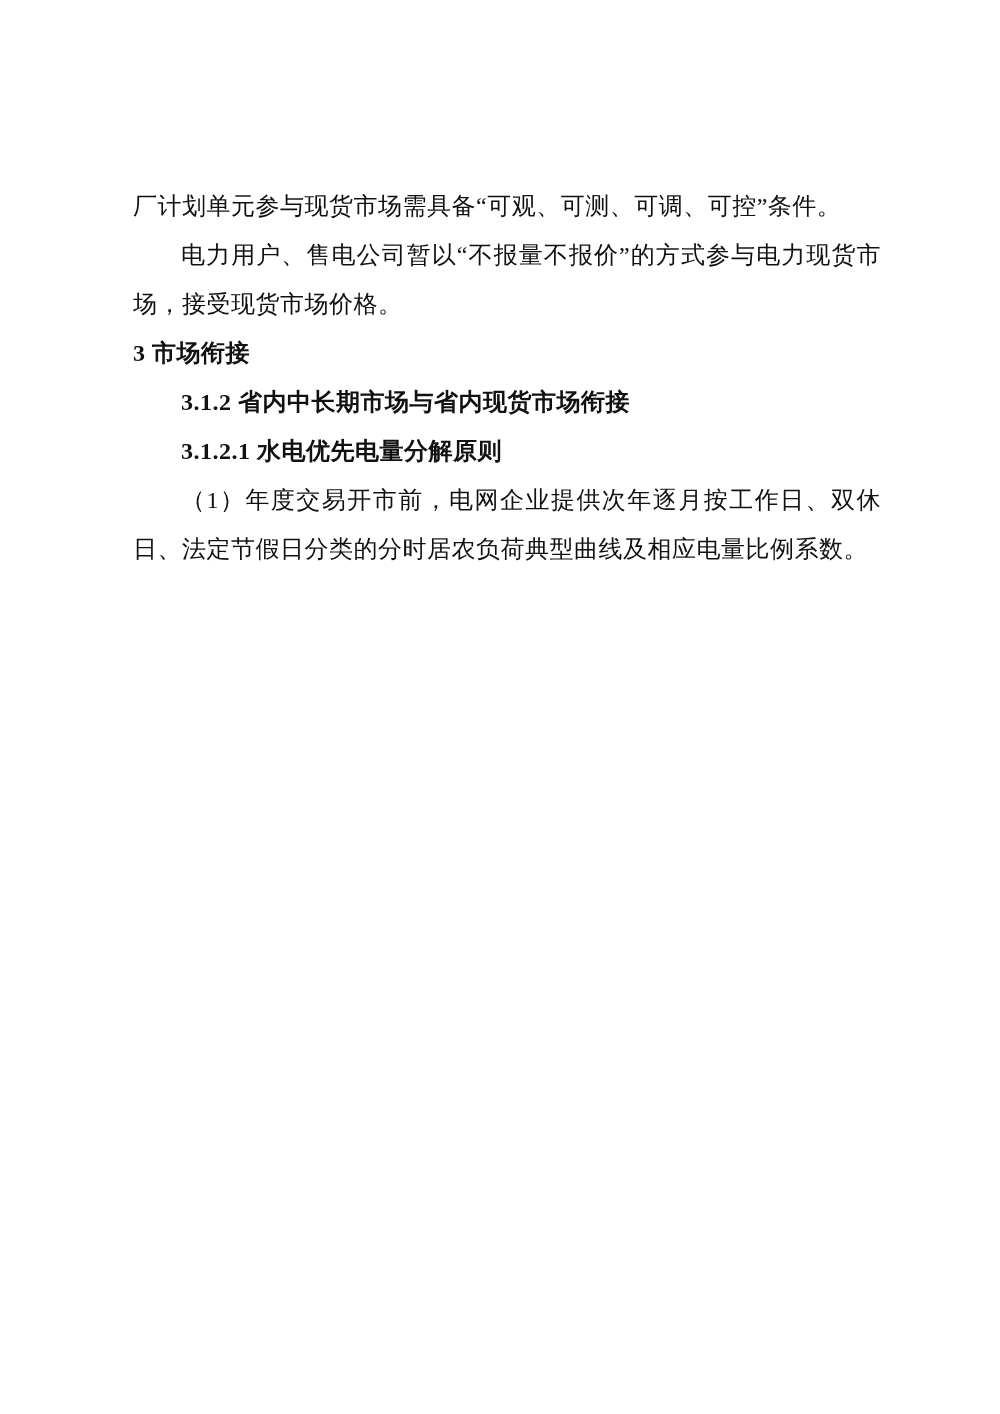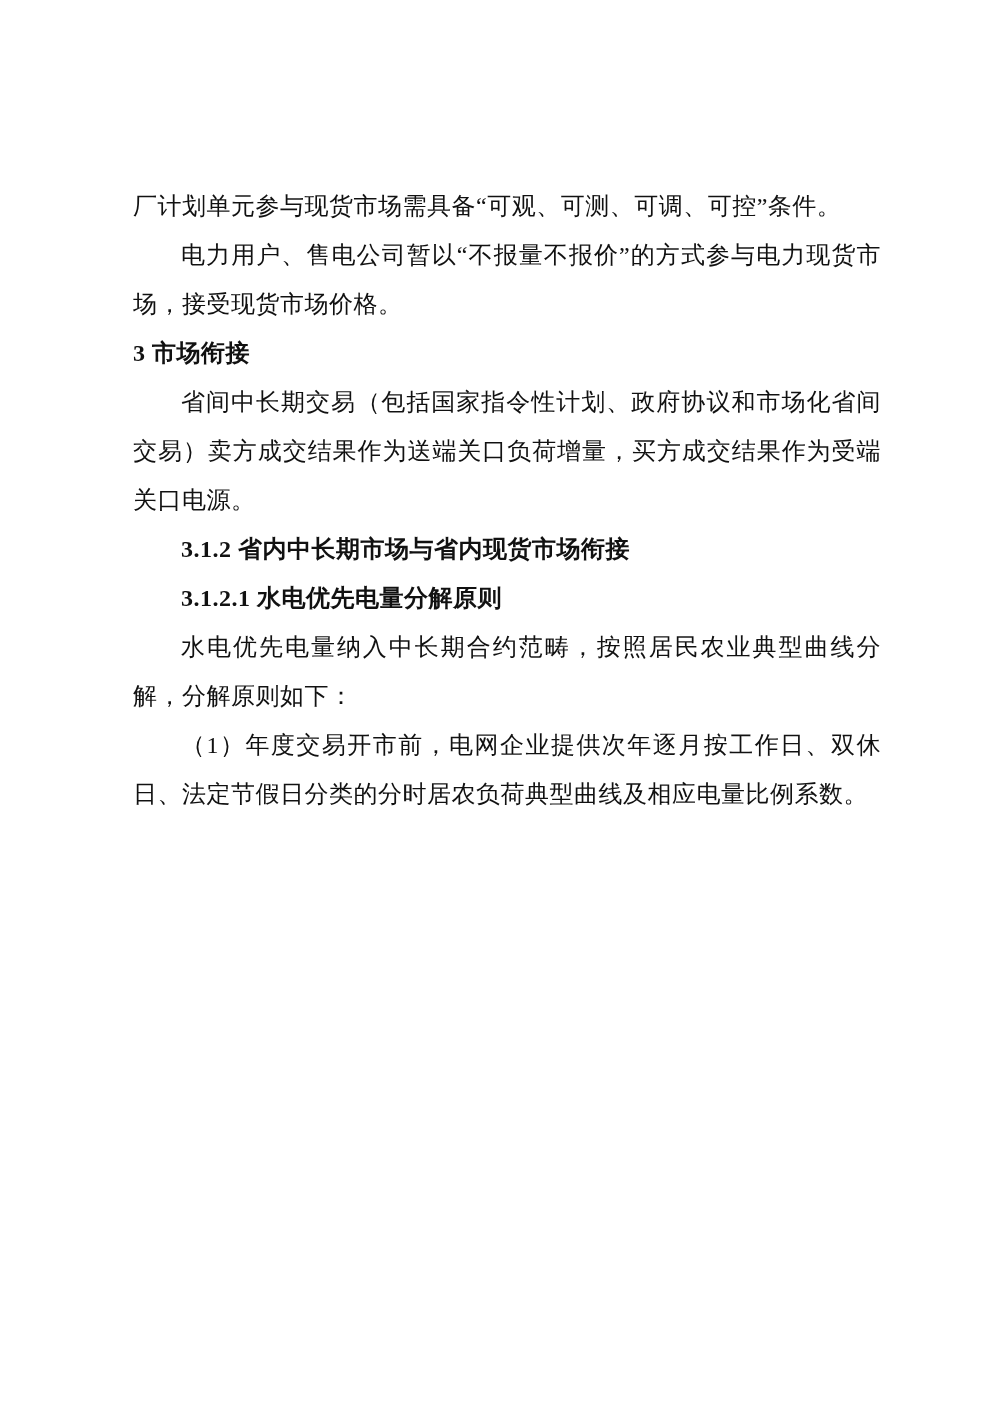--- a/index.html
+++ b/index.html
@@ -48,20 +48,18 @@
   }
 </style>
 </head>
 <body>
 
 <div class="page">
   <div class="content">
     <p class="body">厂计划单元参与现货市场需具备“可观、可测、可调、可控”条件。</p>
     <p class="body indent">电力用户、售电公司暂以“不报量不报价”的方式参与电力现货市场，接受现货市场价格。</p>
     <p class="heading">3 市场衔接</p>
-    <p class="body indent">省间中长期交易（包括国家指令性计划、政府协议和市场化省间交易）卖方成交结果作为送端关口负荷增量，买方成交结果作为受端关口电源。</p>
     <p class="heading indent">3.1.2 省内中长期市场与省内现货市场衔接</p>
     <p class="heading indent">3.1.2.1 水电优先电量分解原则</p>
-    <p class="body indent">水电优先电量纳入中长期合约范畴，按照居民农业典型曲线分解，分解原则如下：</p>
     <p class="body indent">（1）年度交易开市前，电网企业提供次年逐月按工作日、双休日、法定节假日分类的分时居农负荷典型曲线及相应电量比例系数。</p>
   </div>
   <div class="page-number">— 8 —</div>
 </div>
 
 </body></html>

